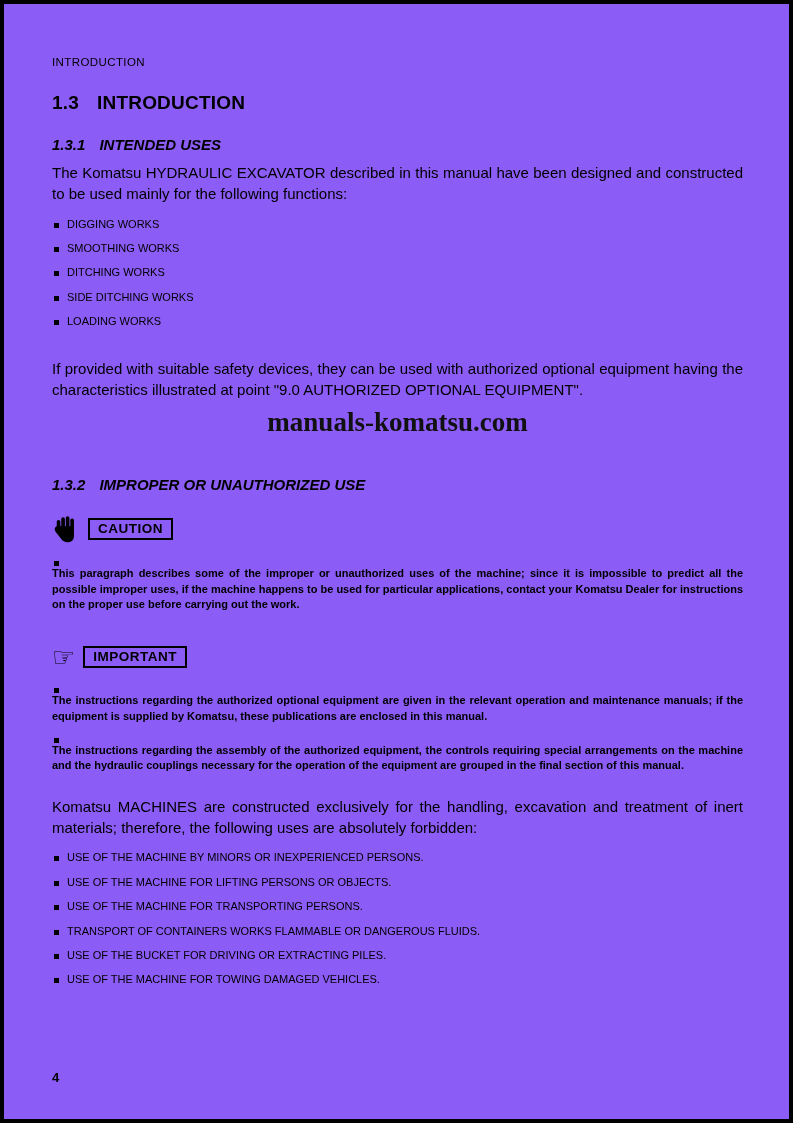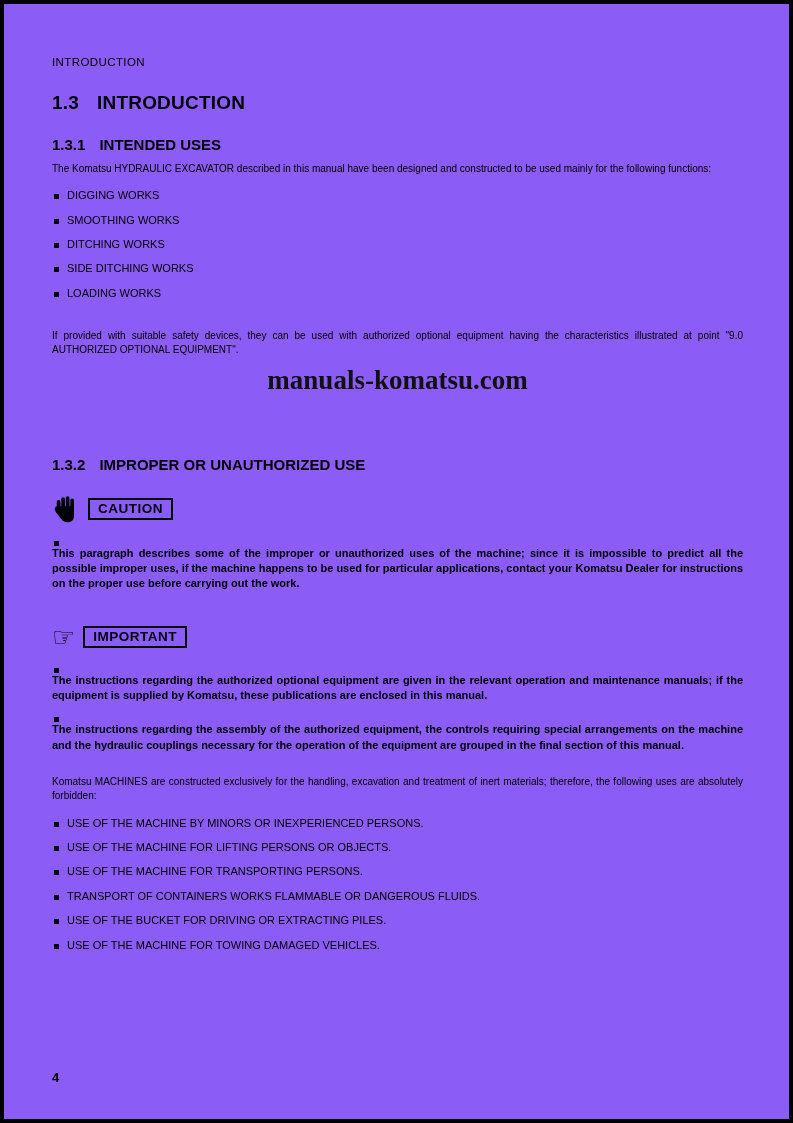--- a/index.html
+++ b/index.html
@@ -24,25 +24,26 @@
     margin-top:24px;
     font-size:19px;
     font-weight:bold;
     letter-spacing:.2px;
   }
   .h1 .htab{margin-left:18px;}
   .h2{
     margin-top:22px;
     font-size:15px;
     font-weight:bold;
+    font-style:italic;
   }
   .h2 .htab{margin-left:14px;}
   .para{
     margin-top:9px;
-    font-size:10px;
+    font-size:15px;
     line-height:1.42;
     text-align:justify;
   }
   .list{margin-top:12px;}
   .bullet-item{
     display:flex;
     align-items:flex-start;
     margin-bottom:9px;
     font-size:11px;
     line-height:1.4;
@@ -62,21 +63,21 @@
   }
   .note{margin-top:28px;}
   .watermark{
     margin-top:7px;
     text-align:center;
     font-family:"Liberation Serif",serif;
     font-weight:bold;
     font-size:27px;
     color:#111;
   }
-  .h2-spaced{margin-top:60px;}
+  .h2-spaced{margin-top:38px;}
   .warn-row{
     margin-top:22px;
     display:flex;
     align-items:center;
     gap:8px;
   }
   .warn-row.important{margin-top:32px;}
   .label-box{
     display:inline-block;
     border:2px solid #000;

